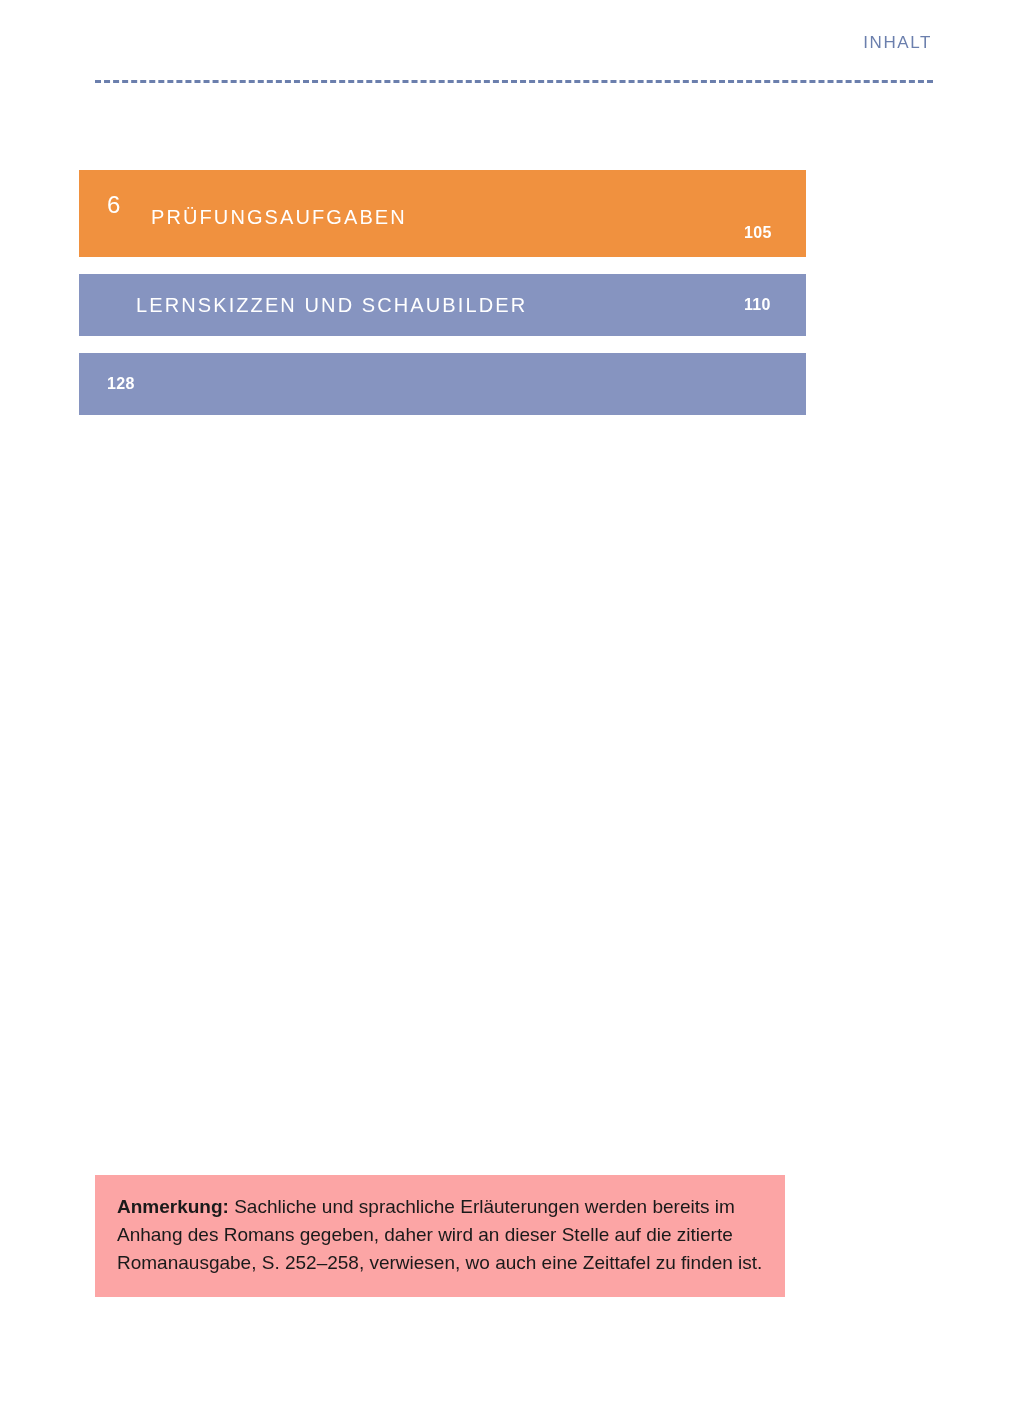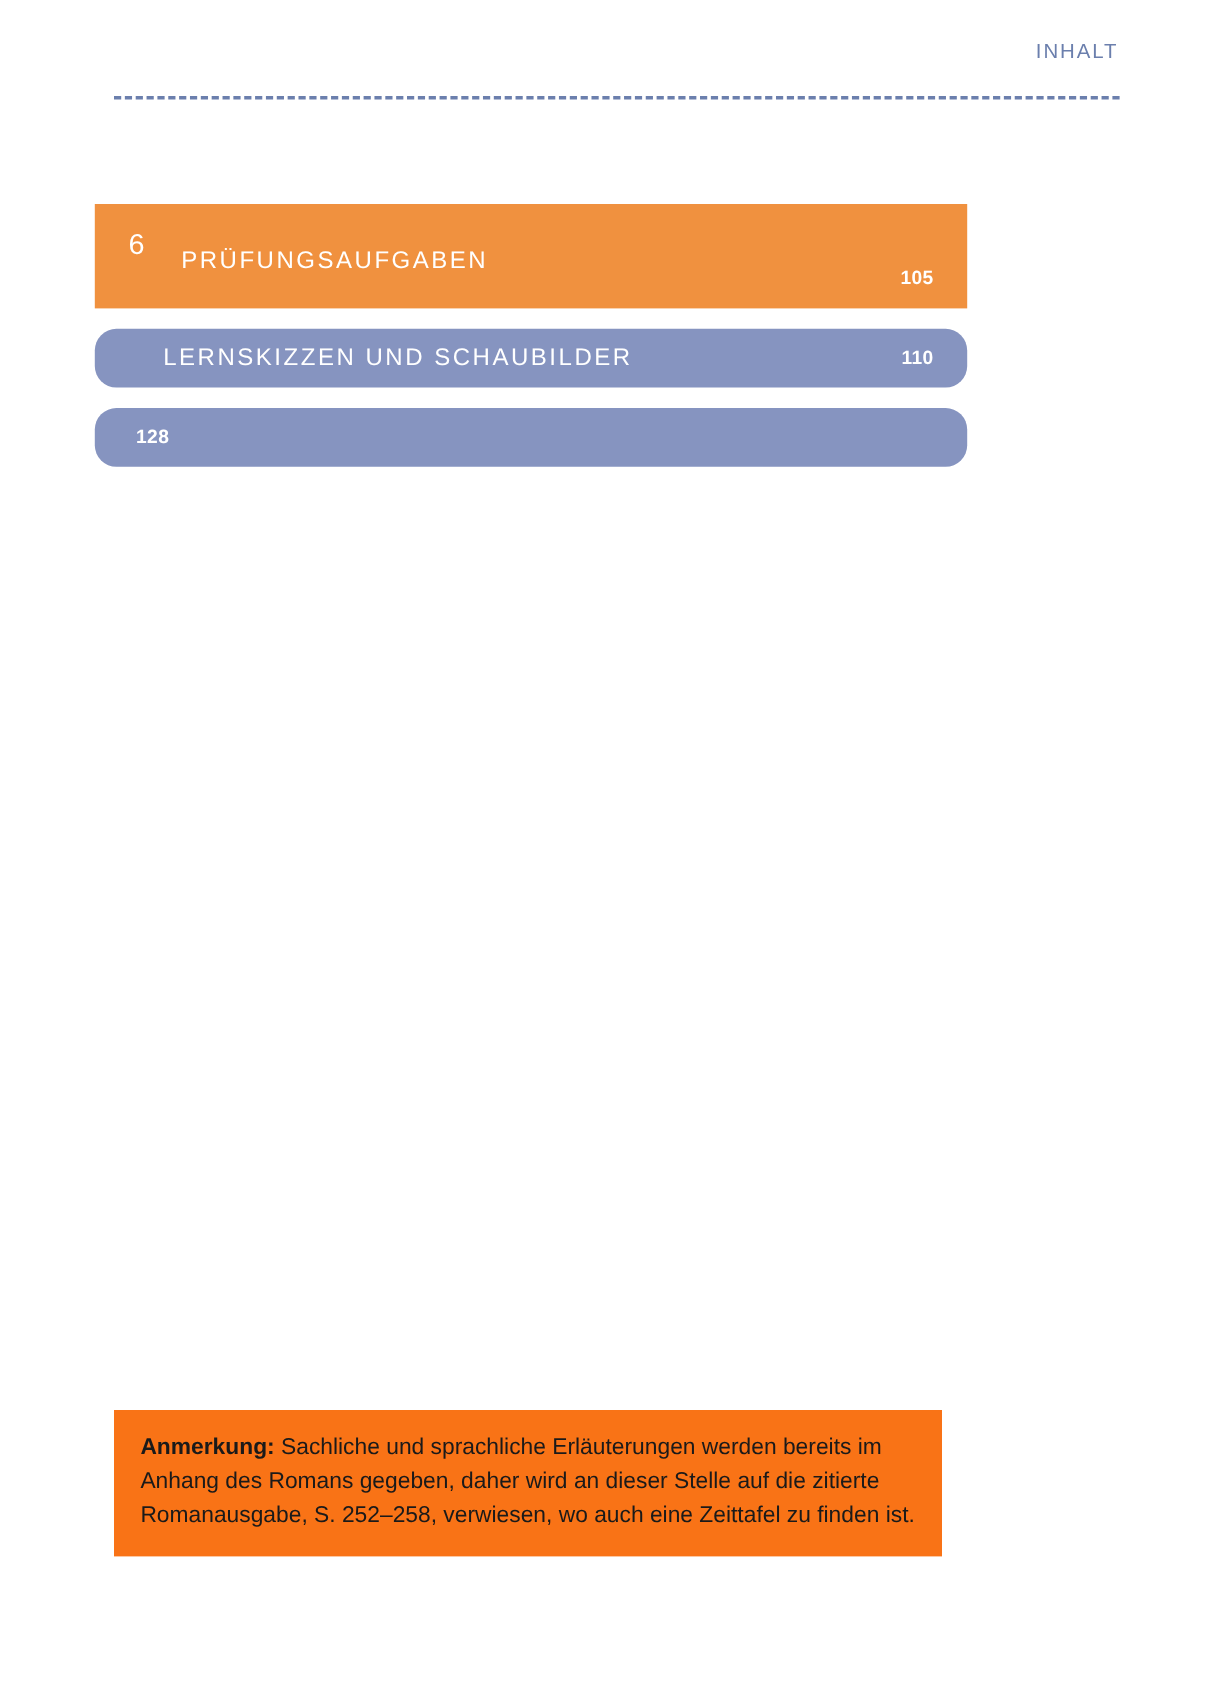--- a/index.html
+++ b/index.html
@@ -50,24 +50,23 @@
     color: #ffffff;
   }
   .bar.chapter {
     background: #f0913f;
     height: 87px;
     padding: 0 28px 0 28px;
     align-items: flex-start;
   }
   .bar.plain {
     background: #8694c0;
-    height: 49px;
+    height: 62px;
     margin-top: 17px;
     padding: 0 28px 0 28px;
-    border-radius: 18px;
   }
   .chap-num {
     font-size: 24px;
     font-weight: 400;
     line-height: 1;
     padding-top: 23px;
     width: 44px;
     flex: none;
     letter-spacing: 0.5px;
   }
@@ -83,35 +82,34 @@
     font-size: 20px;
     letter-spacing: 2.1px;
     flex: 1 1 auto;
     padding-left: 29px;
   }
   .page-num {
     font-size: 16px;
     font-weight: bold;
     letter-spacing: 0.3px;
     flex: none;
-    text-align: right;
     min-width: 34px;
   }
   .bar.chapter .page-num {
     align-self: flex-end;
     padding-bottom: 15px;
   }
 
   
   .note-box {
     position: absolute;
     left: 95px;
     top: 1175px;
     width: 690px;
-    background: #f97316;
+    background: #fca5a5;
     box-sizing: border-box;
     padding: 18px 22px 20px 22px;
   }
   .note-text {
     font-size: 19px;
     line-height: 1.47;
     color: #1a1a1a;
   }
   .note-text b { font-weight: bold; }
 </style>

